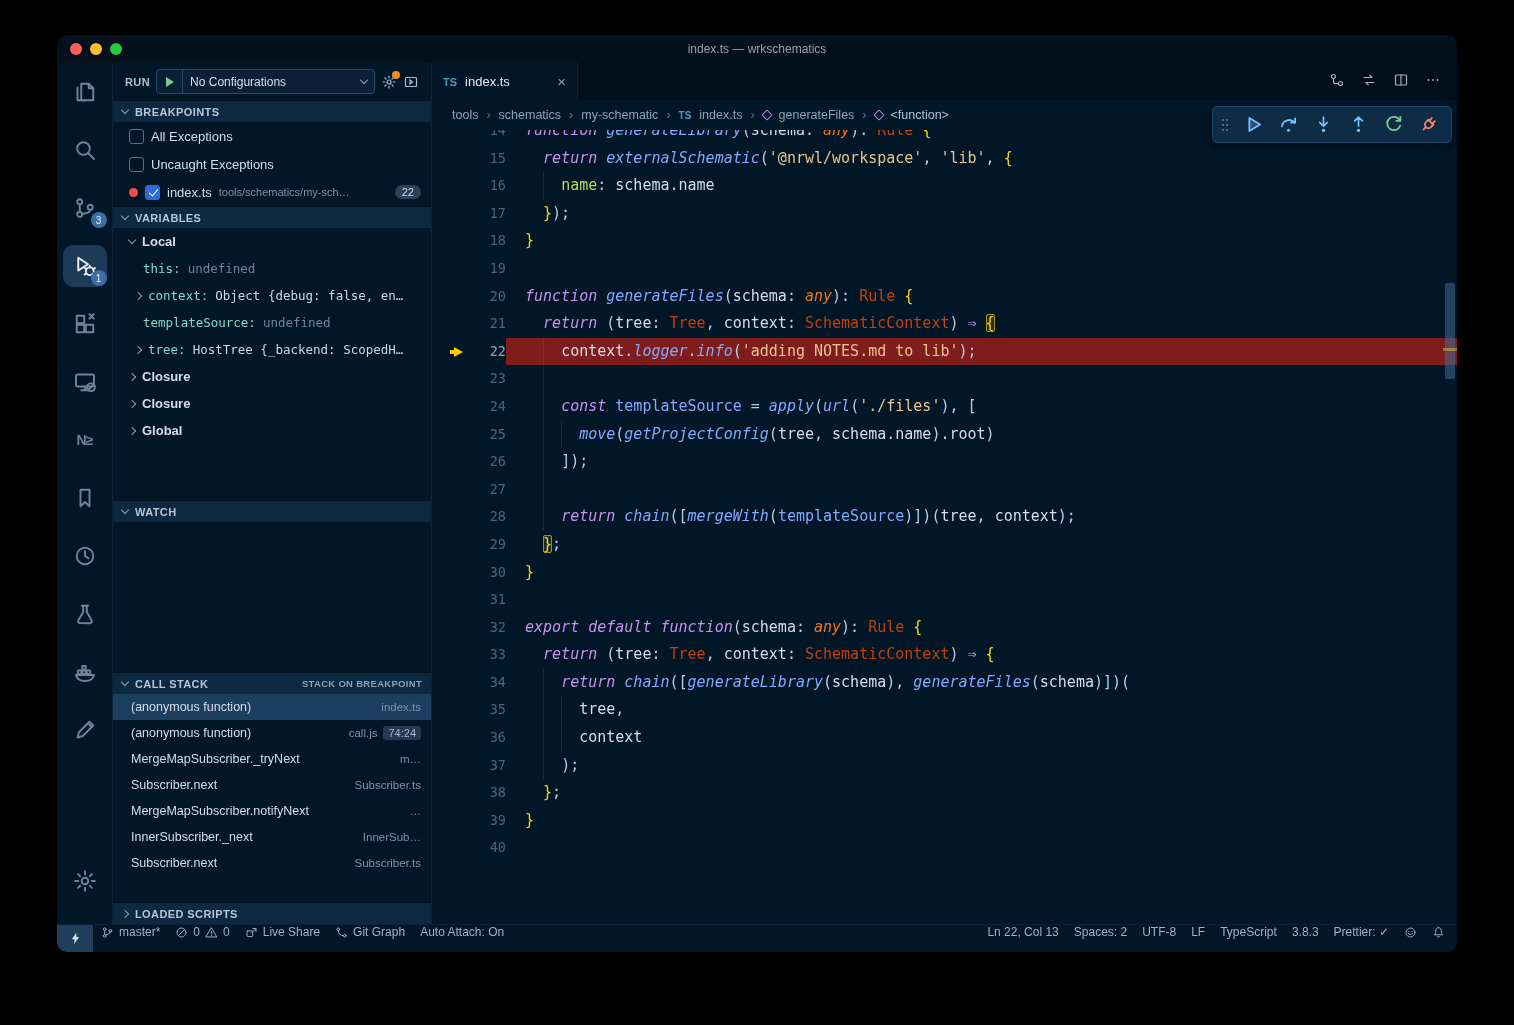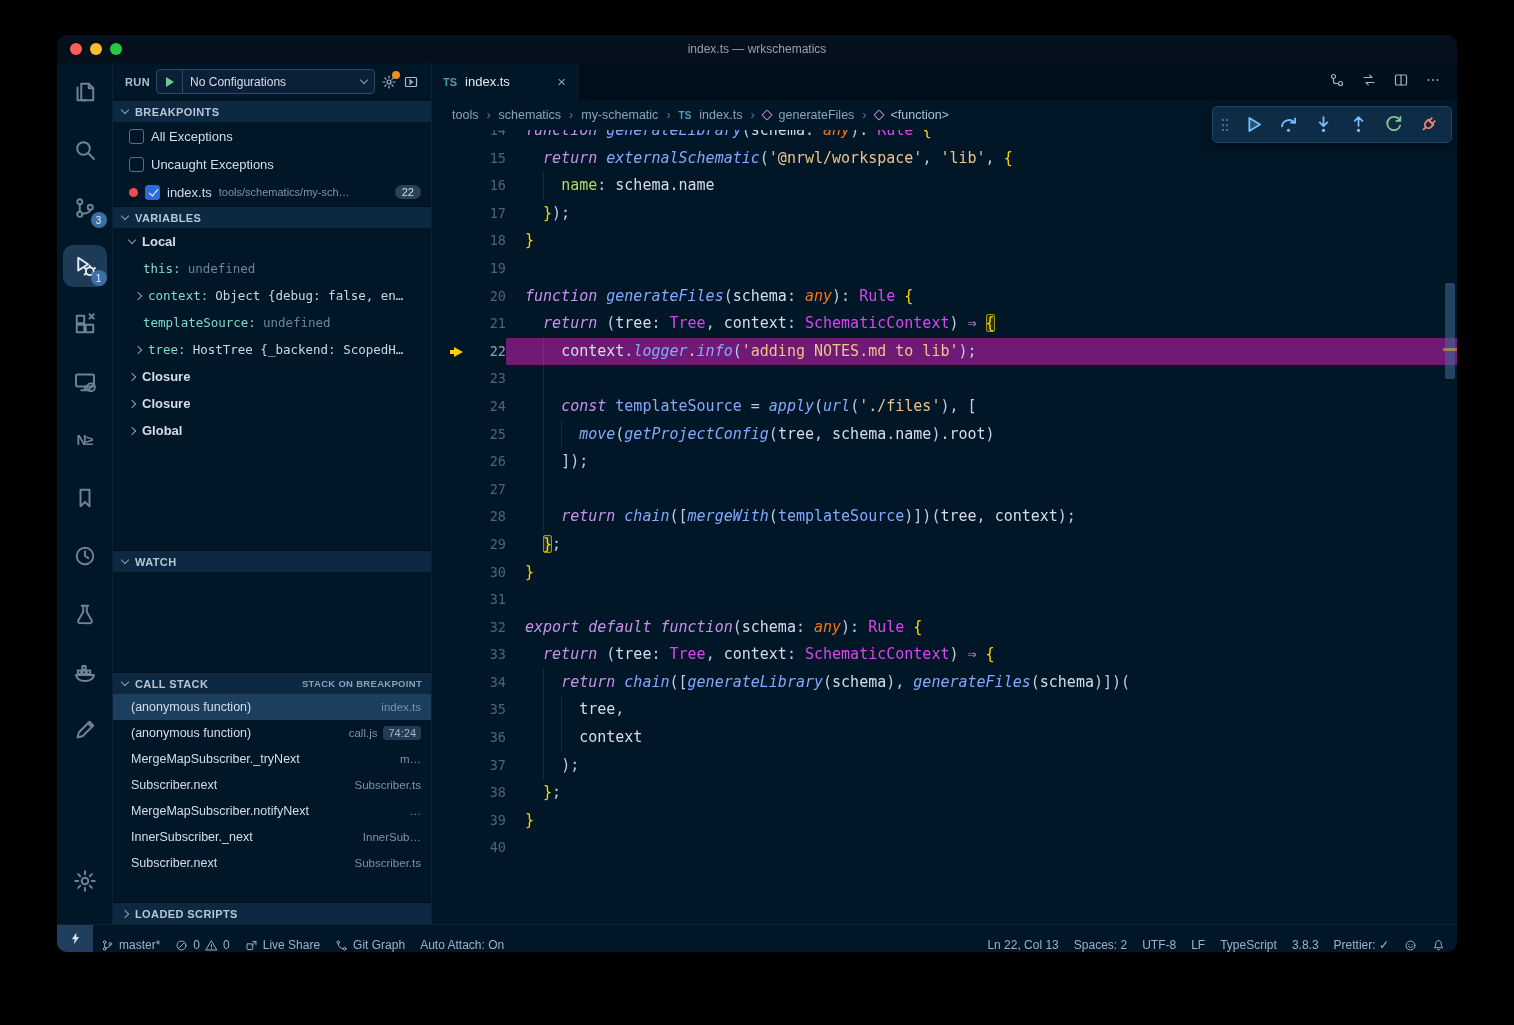--- a/index.html
+++ b/index.html
@@ -39,21 +39,21 @@
 .chev.right{transform:rotate(-45deg)}
 .bp-list{height:84px;flex:none}
 .bp-row{height:28px;display:flex;align-items:center;gap:7px;padding:0 10px 0 16px}
 .cb{width:15px;height:15px;border:1px solid #54718c;border-radius:3px;flex:none;position:relative}
 .cb.checked{background:#2d6bd8;border-color:#2d6bd8}
 .cb.checked::after{content:'';position:absolute;left:4.5px;top:1.5px;width:4px;height:8px;border:solid #fff;border-width:0 1.6px 1.6px 0;transform:rotate(40deg)}
 .bp-dot{width:9px;height:9px;border-radius:50%;background:#f14c4c;flex:none}
 .bp-label{white-space:nowrap}
 .bp-path{font-size:11px;color:#7d93a9;white-space:nowrap;overflow:hidden;text-overflow:ellipsis;flex:1}
 .badge{background:#2c4258;border-radius:7px;padding:1px 7px;font-size:11px;color:#cfdce8;flex:none}
-.var-list{height:322px;flex:none}
+.var-list{height:272px;flex:none}
 .tree-row{height:27px;display:flex;align-items:center;gap:7px;padding-left:16px;white-space:nowrap;overflow:hidden}
 .tree-row.leaf{padding-left:30px}
 .scope-label{font-weight:bold}
 .var-name{color:#7fdbca;font-family:"DejaVu Sans Mono",monospace;font-size:12.5px}
 .var-val{color:#c9d8e6;font-family:"DejaVu Sans Mono",monospace;font-size:12.5px;overflow:hidden;text-overflow:ellipsis}
 .var-val.undef{color:#6d8499}
 .watch-body{flex:1;min-height:0}
 .cs-list{height:208px;flex:none}
 .cs-row{height:26px;display:flex;align-items:center;gap:8px;padding:0 10px 0 18px;font-size:12.5px}
 .cs-row.selected{background:#1c3e5f}
@@ -82,42 +82,42 @@
 .dbg-btn svg{width:19px;height:19px;fill:none;stroke-width:1.5;stroke-linecap:round;stroke-linejoin:round}
 .blue{stroke:#75beff}.green{stroke:#81c995}.red{stroke:#f48771}
 
 .code-area{flex:1;position:relative;overflow:hidden}
 .code-scroll{position:absolute;left:0;right:0;top:-13px}
 .code-line{display:flex;height:27.6px;font-family:"DejaVu Sans Mono",monospace;font-size:15px;line-height:27.6px}
 .bp-margin{width:36px;flex:none;display:flex;align-items:center;justify-content:flex-end;padding-right:3px}
 .line-num{width:38px;flex:none;text-align:right;color:#4a657f;font-size:13.5px}
 .code-line.current .line-num{color:#8ba3bb}
 .line-body{flex:1;position:relative;display:flex;min-width:0}
-.code-line.current .line-body{background:#701a75}
+.code-line.current .line-body{background:#7f1d1d}
 .code-text{white-space:pre;padding-left:19px}
 .indent-guide{position:absolute;top:0;bottom:0;width:1px;background:rgba(94,124,154,.22)}
 .dbg-arrow{width:0;height:0;border-top:5px solid transparent;border-bottom:5px solid transparent;border-left:9px solid #ffcc00;position:relative;margin-right:2px}
 .dbg-arrow::before{content:'';position:absolute;left:-13px;top:-2px;width:5px;height:4px;background:#ffcc00}
 .tk{font-style:normal}
 .tk.kw{color:#c792ea;font-style:italic}
 .tk.fn{color:#82aaff;font-style:italic}
-.tk.typ{color:#d946ef}
+.tk.typ{color:#c2410c}
 .tk.prm{color:#f97316;font-style:italic}
 .tk.var{color:#d6deeb}
 .tk.cst{color:#82aaff}
 .tk.str{color:#ecc48d}
 .tk.key{color:#addb67}
 .tk.pun{color:#b7cfe5}
 .tk.brc{color:#ffd700}
 .tk.arw{color:#c792ea}
 .tk.box{outline:1px solid rgba(255,215,0,.6);outline-offset:-1px;background:rgba(255,215,0,.12);border-radius:2px}
 .scroll-slider{position:absolute;right:2px;top:153px;width:10px;height:96px;background:rgba(64,110,150,.55);border-radius:2px}
 .ruler-mark{position:absolute;right:0;top:218px;width:14px;height:3px;background:rgba(210,181,59,.55)}
 
-.statusbar{height:28px;flex:none;background:#011627;border-top:1px solid #0b2238;display:flex;align-items:flex-end;font-size:12px;color:#9db2c8;padding-right:12px}
+.statusbar{height:28px;flex:none;background:#011627;border-top:1px solid #0b2238;display:flex;align-items:flex-start;font-size:12px;color:#9db2c8;padding-right:12px}
 .remote-box{width:36px;height:100%;background:#1f3f5c;display:flex;align-items:center;justify-content:center;color:#d5e4f1;margin-right:8px;flex:none}
 .sb-item{display:flex;align-items:center;gap:5px;white-space:nowrap}
 .sb-left{display:flex;align-items:center;gap:15px}
 .sb-right{display:flex;align-items:center;gap:15px;margin-left:auto}
 .si{width:13px;height:13px;fill:none;stroke:currentColor;stroke-width:1.2;stroke-linecap:round;stroke-linejoin:round;flex:none}
 .si.fill{fill:currentColor;stroke:none}
 </style>
 </head>
 <body>
 

